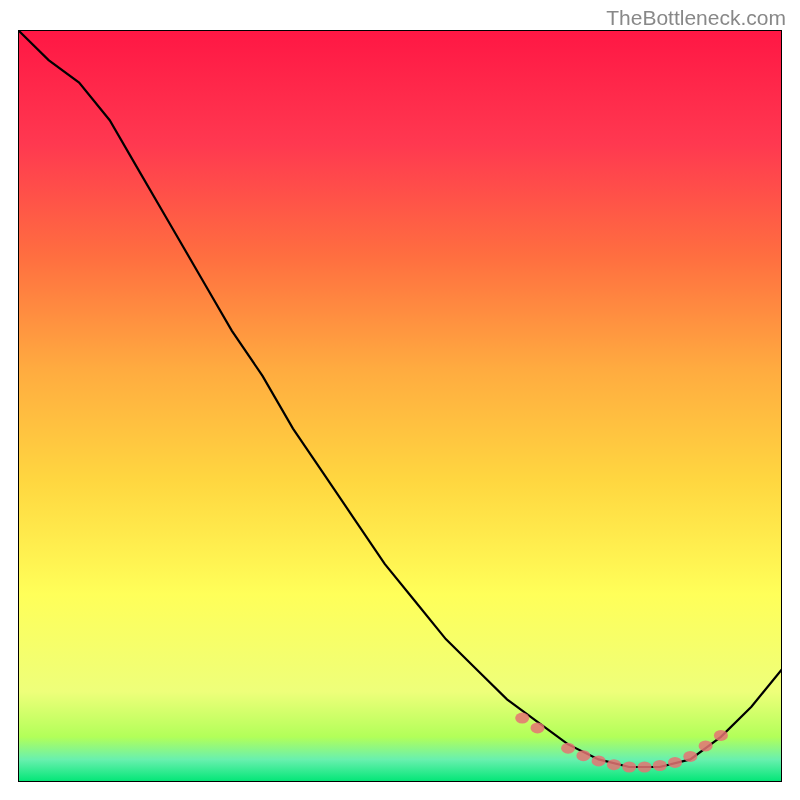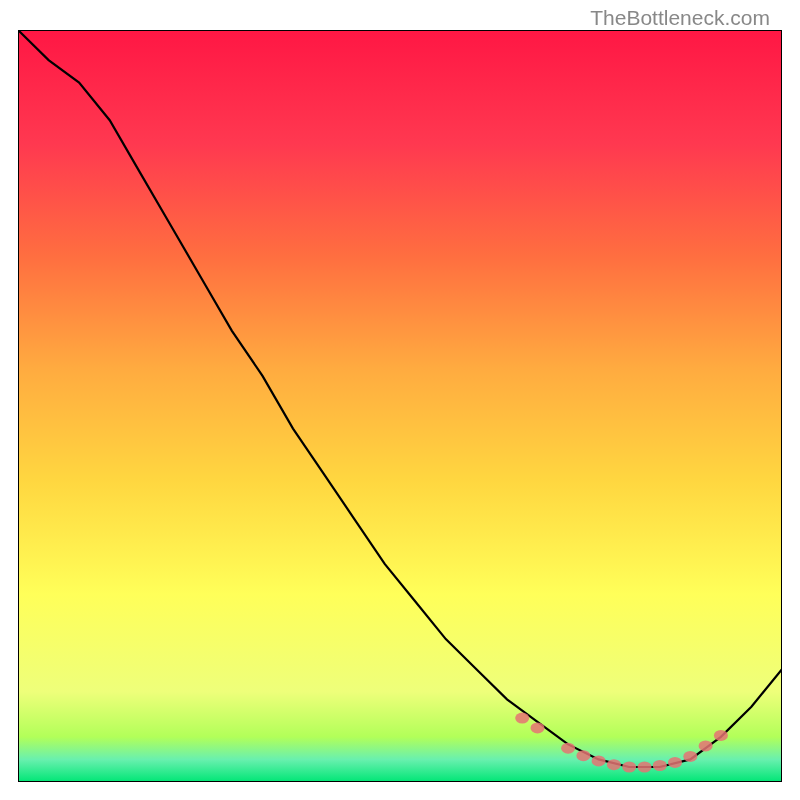--- a/index.html
+++ b/index.html
@@ -12,21 +12,21 @@
   }
   .chart-container {
     width: 800px;
     height: 800px;
     position: relative;
     background: white;
   }
   .watermark {
     position: absolute;
     top: 6px;
-    right: 30px;
+    right: 14px;
     color: #888;
     font-size: 21px;
     font-weight: normal;
     z-index: 10;
     font-family: Arial, sans-serif;
   }
   .plot-area {
     position: absolute;
     top: 30px;
     left: 18px;

